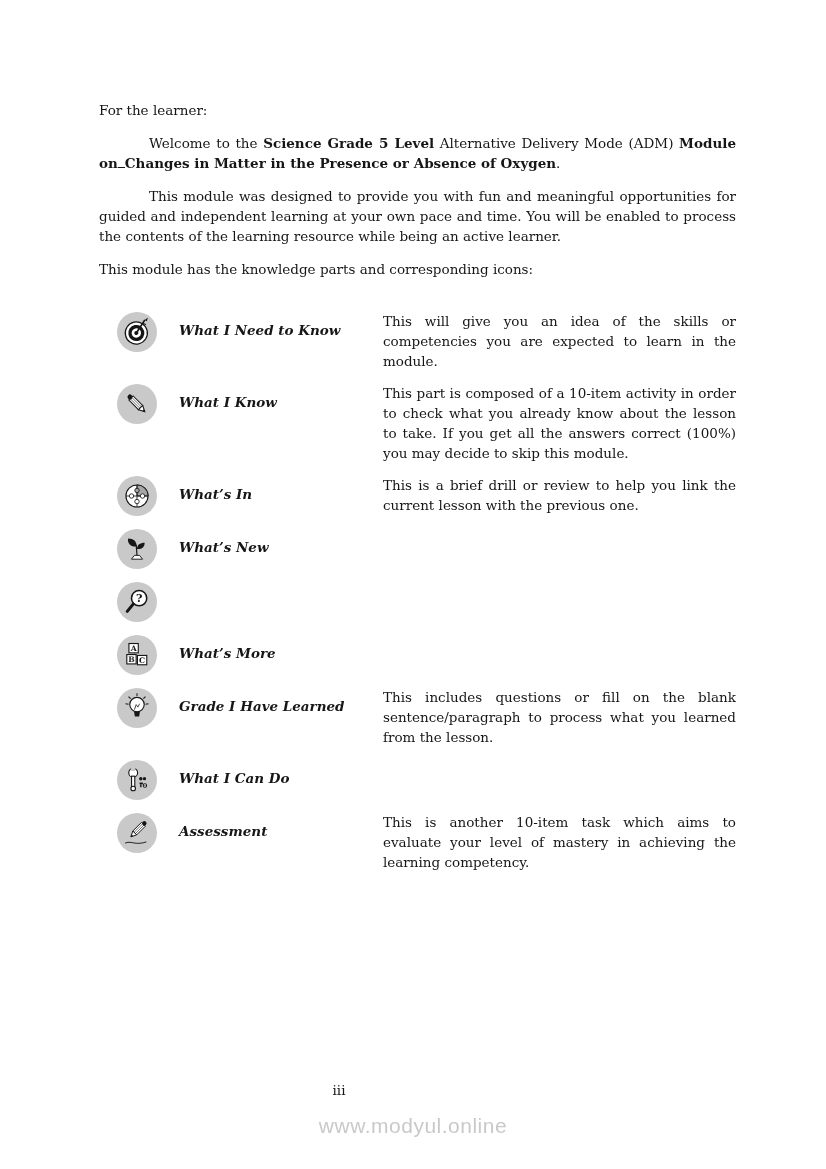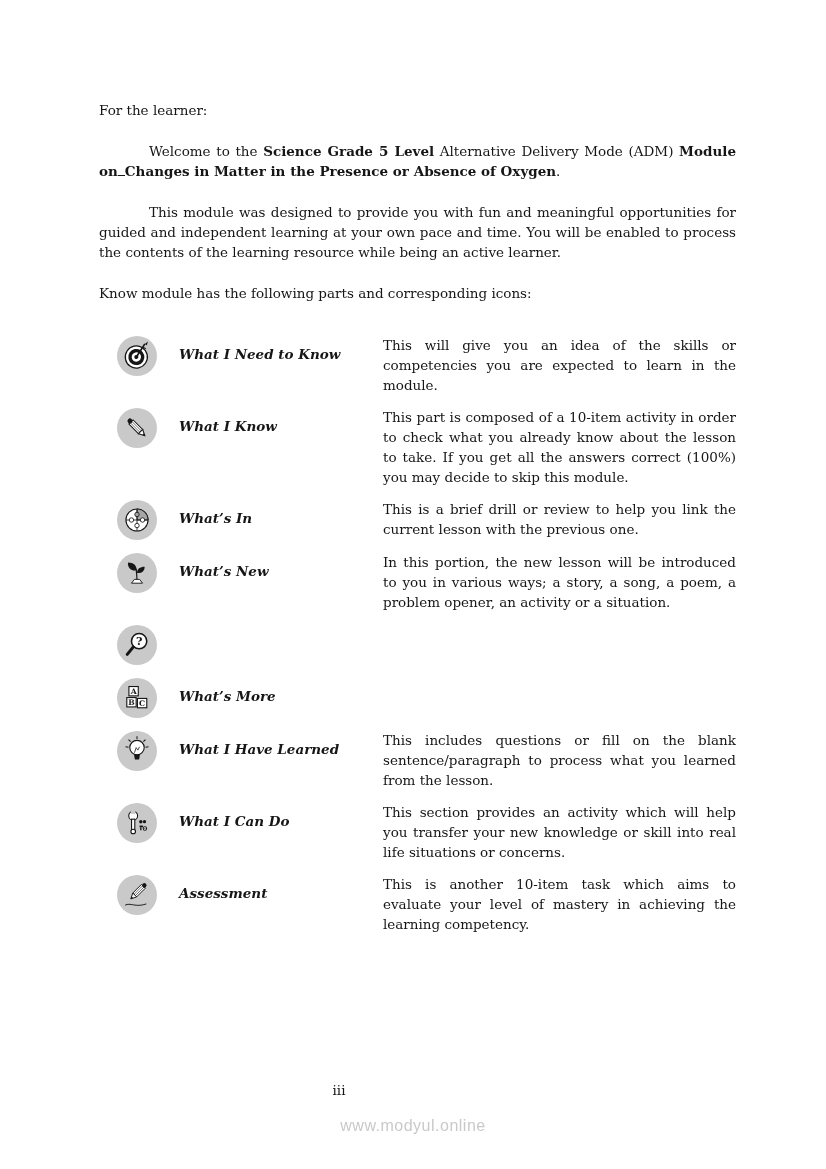--- a/index.html
+++ b/index.html
@@ -4,54 +4,54 @@
 <style>
   * { margin:0; padding:0; box-sizing:border-box; }
   html,body { background:#ffffff; }
   .page {
     width:826px; height:1169px; background:#ffffff; position:relative;
     padding:100px 90px 0 99px;
     font-family:"DejaVu Serif", serif;
     font-size:13.5px; line-height:20px; color:#161616;
     overflow:hidden;
   }
-  .para { text-align:justify; margin-top:21px; }
+  .para { text-align:justify; margin-top:13px; }
   .para.first { margin-top:0; text-align:left; }
   .para.indent { text-indent:50px; }
   .b { font-weight:bold; }
   .uspace { display:inline-block; width:7px; border-bottom:1.4px solid #161616; height:1em; vertical-align:baseline; }
   .rows { margin-top:32px; }
   .row { display:grid; grid-template-columns:78px 206px 1fr; margin-bottom:12px; }
   .icon-cell { padding-left:18px; padding-top:1px; }
   .icon-circle {
     width:40px; height:40px; border-radius:50%; background:#c9c9c9;
     display:flex; align-items:center; justify-content:center;
   }
   .icon-circle svg { display:block; }
   .part-label { font-weight:bold; font-style:italic; padding-top:9px; padding-left:2px; }
   .part-desc { text-align:justify; }
   .page-number { position:absolute; top:1080px; left:0; width:678px; text-align:center; }
   .watermark {
     position:absolute; top:1116px; left:0; width:826px; text-align:center;
-    font-family:"Liberation Sans", sans-serif; font-size:16px; color:#c9c9c9;
+    font-family:"Liberation Sans", sans-serif; font-size:21px; color:#c9c9c9;
     letter-spacing:0.5px;
   }
 </style>
 </head>
 <body>
 
 <div class="page">
 
   <p class="para first">For the learner:</p>
 
   <p class="para indent"><span>Welcome to the </span><span class="b">Science Grade 5 Level</span><span> Alternative Delivery Mode (ADM) </span><span class="b">Module on</span><span class="uspace"></span><span class="b">Changes in Matter in the Presence or Absence of Oxygen</span><span>.</span></p>
 
   <p class="para indent">This module was designed to provide you with fun and meaningful opportunities for guided and independent learning at your own pace and time. You will be enabled to process the contents of the learning resource while being an active learner.</p>
 
-  <p class="para">Know module has the following parts and corresponding icons:</p>
+  <p class="para">This module has the knowledge parts and corresponding icons:</p>
 
   <div class="rows">
 
     <div class="row">
       <div class="icon-cell">
         <div class="icon-circle">
           <svg width="34" height="34" viewBox="0 0 40 40">
             <g transform="rotate(-12 20 20)">
               <circle cx="19" cy="21" r="13" fill="#fff" stroke="#161616" stroke-width="1.5"></circle>
               <circle cx="19" cy="21" r="9.5" fill="#161616"></circle>
@@ -111,21 +111,20 @@
         <div class="icon-circle">
           <svg width="34" height="34" viewBox="0 0 40 40">
             <path d="M20 30 C20 24 19.5 20 19 15" stroke="#161616" stroke-width="1.4" fill="none"></path>
             <path d="M19.5 17 C13 18 8.5 13.5 9.5 7.5 C16 7.5 19.8 11 19.5 17 Z" fill="#161616"></path>
             <path d="M20 20 C25.5 20.5 29 17.5 29 12.5 C23.5 12.5 20 15 20 20 Z" fill="#161616"></path>
             <path d="M13.5 32 L26.5 32 L23 27.5 L17 27.5 Z" fill="#fff" stroke="#161616" stroke-width="1.1"></path>
           </svg>
         </div>
       </div>
       <div class="part-label">What’s New</div>
-      <div class="part-desc">In this portion, the new lesson will be introduced to you in various ways; a story, a song, a poem, a problem opener, an activity or a situation.</div>
     </div>
 
     <div class="row">
       <div class="icon-cell">
         <div class="icon-circle">
           <svg width="34" height="34" viewBox="0 0 40 40">
             <circle cx="22.5" cy="15.5" r="9" fill="#fff" stroke="#161616" stroke-width="1.8"></circle>
             <text x="22.5" y="20" text-anchor="middle" font-family="DejaVu Serif, serif" font-size="13" font-weight="bold" fill="#161616">?</text>
             <line x1="15.5" y1="22.5" x2="8.5" y2="31" stroke="#161616" stroke-width="3.6" stroke-linecap="round"></line>
           </svg>
@@ -157,21 +156,21 @@
             <line x1="10" y1="6.5" x2="12.5" y2="9" stroke="#161616" stroke-width="1.2"></line>
             <line x1="30" y1="6.5" x2="27.5" y2="9" stroke="#161616" stroke-width="1.2"></line>
             <line x1="6.5" y1="15" x2="10" y2="15.5" stroke="#161616" stroke-width="1.2"></line>
             <line x1="33.5" y1="15" x2="30" y2="15.5" stroke="#161616" stroke-width="1.2"></line>
             <circle cx="20" cy="16" r="8.5" fill="#fff" stroke="#161616" stroke-width="1.3"></circle>
             <path d="M17 22 L19 16 L21 19 L23 15" stroke="#161616" stroke-width="0.9" fill="none"></path>
             <path d="M16.5 24 L23.5 24 L22.5 30 L17.5 30 Z" fill="#161616"></path>
           </svg>
         </div>
       </div>
-      <div class="part-label">What I Have Learned</div>
+      <div class="part-label">Grade I Have Learned</div>
       <div class="part-desc">This includes questions or fill on the blank sentence/paragraph to process what you learned from the lesson.</div>
     </div>
 
     <div class="row">
       <div class="icon-cell">
         <div class="icon-circle">
           <svg width="34" height="34" viewBox="0 0 40 40">
             <circle cx="15.5" cy="11.5" r="5.2" fill="#fff" stroke="#161616" stroke-width="1.3"></circle>
             <rect x="12.8" y="3.5" width="5.4" height="6" fill="#c9c9c9" transform="rotate(8 15.5 6.5)"></rect>
             <rect x="13.6" y="15.5" width="3.8" height="13.5" fill="#fff" stroke="#161616" stroke-width="1.3"></rect>
@@ -179,21 +178,20 @@
             <circle cx="24.5" cy="18.5" r="2" fill="#161616"></circle>
             <circle cx="28.8" cy="18.5" r="1.9" fill="#161616"></circle>
             <rect x="23" y="23" width="4" height="2" fill="#161616"></rect>
             <path d="M24.5 25 L24.5 28.5" stroke="#161616" stroke-width="1.6"></path>
             <circle cx="29.3" cy="26.5" r="2" fill="#fff" stroke="#161616" stroke-width="1.2"></circle>
             <circle cx="29.3" cy="26.5" r="0.7" fill="#161616"></circle>
           </svg>
         </div>
       </div>
       <div class="part-label">What I Can Do</div>
-      <div class="part-desc">This section provides an activity which will help you transfer your new knowledge or skill into real life situations or concerns.</div>
     </div>
 
     <div class="row">
       <div class="icon-cell">
         <div class="icon-circle">
           <svg width="34" height="34" viewBox="0 0 40 40">
             <g transform="rotate(45 20 17)">
               <rect x="17" y="6.5" width="6.4" height="14.5" fill="#fff" stroke="#161616" stroke-width="1.1"></rect>
               <line x1="19.1" y1="6.5" x2="19.1" y2="21" stroke="#161616" stroke-width="0.7"></line>
               <line x1="21.3" y1="6.5" x2="21.3" y2="21" stroke="#161616" stroke-width="0.7"></line>

